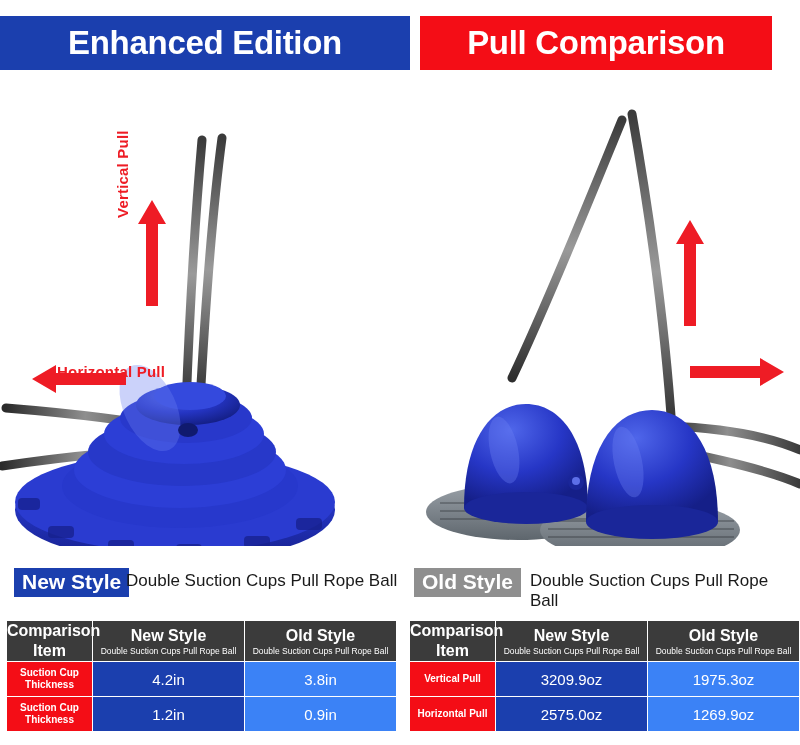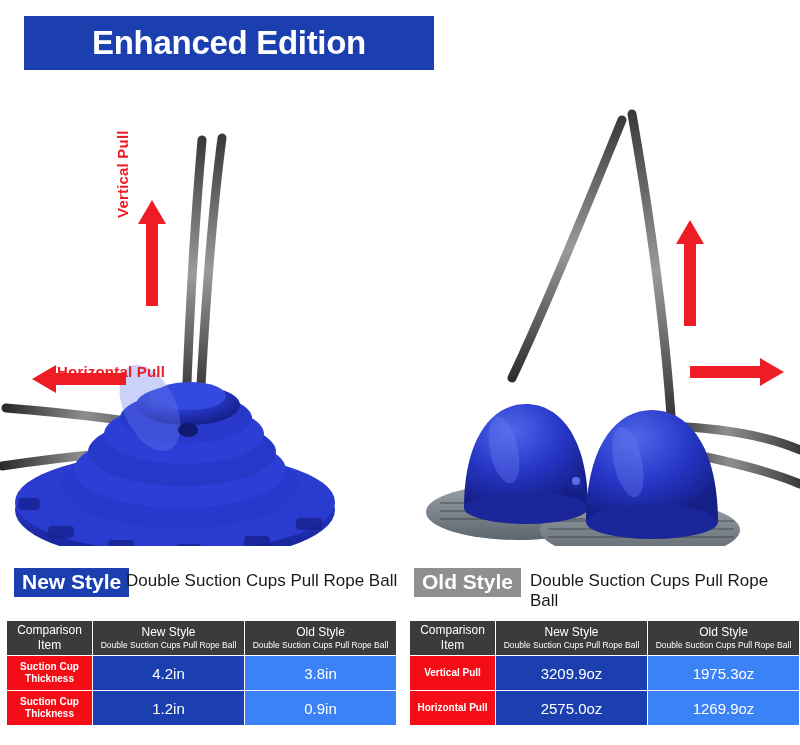--- a/index.html
+++ b/index.html
@@ -11,21 +11,21 @@
     width: 800px;
     height: 745px;
     position: relative;
     font-family: "Liberation Sans", sans-serif;
     overflow: hidden;
   }
 
   
   .header {
     position: absolute;
-    left: 24px;
+    left: 0;
     top: 16px;
     width: 772px;
     height: 54px;
     display: flex;
   }
   .header-left {
     background: #1b3fae;
     color: #ffffff;
     flex: 0 0 410px;
     display: flex;
@@ -144,21 +144,21 @@
   
   .hdr td {
     background: #3b3b3b;
     color: #ffffff;
     height: 34px;
     font-size: 9px;
     line-height: 1.25;
     padding: 2px 2px;
   }
   .hdr td.hdr-item { width: 85px; font-weight: bold; font-size: 10px; }
-  .hdr td .hdr-strong { font-weight: normal; font-size: 12px; display: block; }
+  .hdr td .hdr-strong { font-weight: bold; font-size: 16px; display: block; }
   .hdr td .hdr-sub { display: block; font-size: 8.5px; }
 
   .row td { height: 34px; }
   .row td.label {
     background: #f40d16;
     color: #ffffff;
     font-size: 10px;
     font-weight: bold;
     line-height: 1.2;
     width: 85px;
@@ -174,20 +174,21 @@
     color: #ffffff;
     font-size: 15px;
   }
 </style>
 </head>
 <body>
 
 <div class="header">
   <div class="header-left">Enhanced Edition</div>
   <div class="header-gap"></div>
+  <div class="header-right">Pull Comparison</div>
 </div>
 
 <div class="photo-area">
 
   <div class="photo-half left">
     <svg class="svg-stage" width="400" height="468" viewBox="0 0 400 468">
       <defs>
         <linearGradient id="ropeG" x1="0" y1="0" x2="1" y2="0">
           <stop offset="0%" stop-color="#2b2b2b"></stop>
           <stop offset="45%" stop-color="#8e8e8e"></stop>

